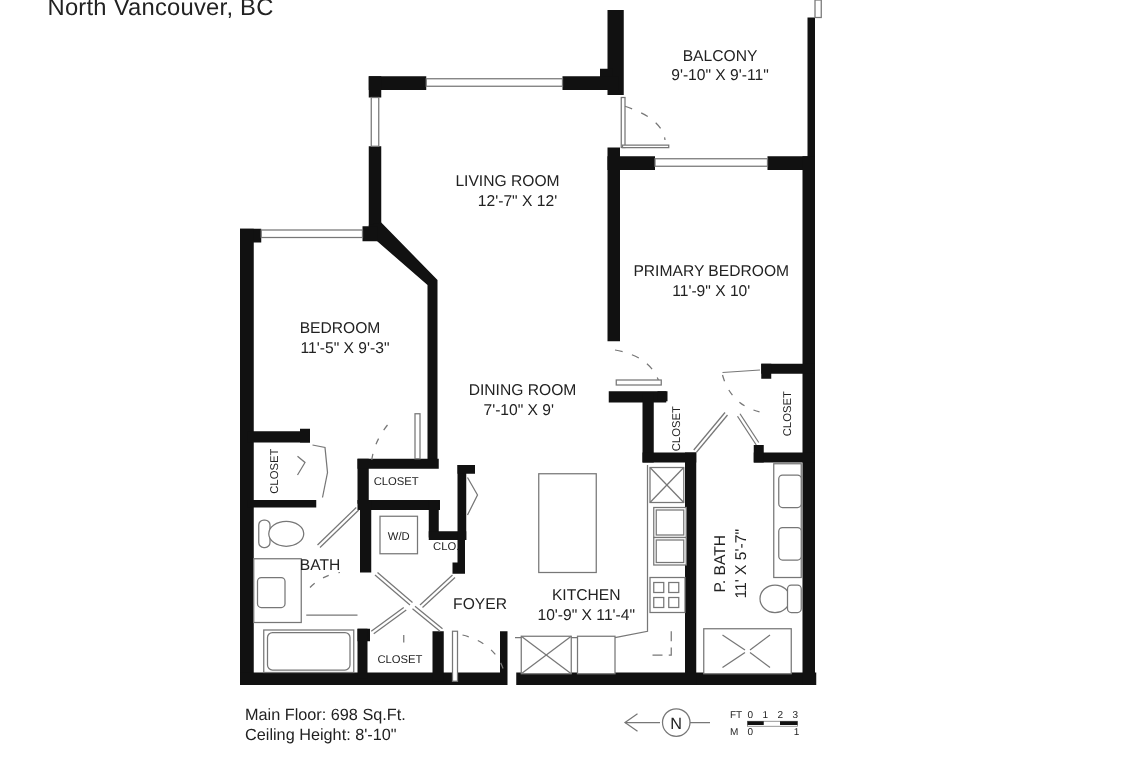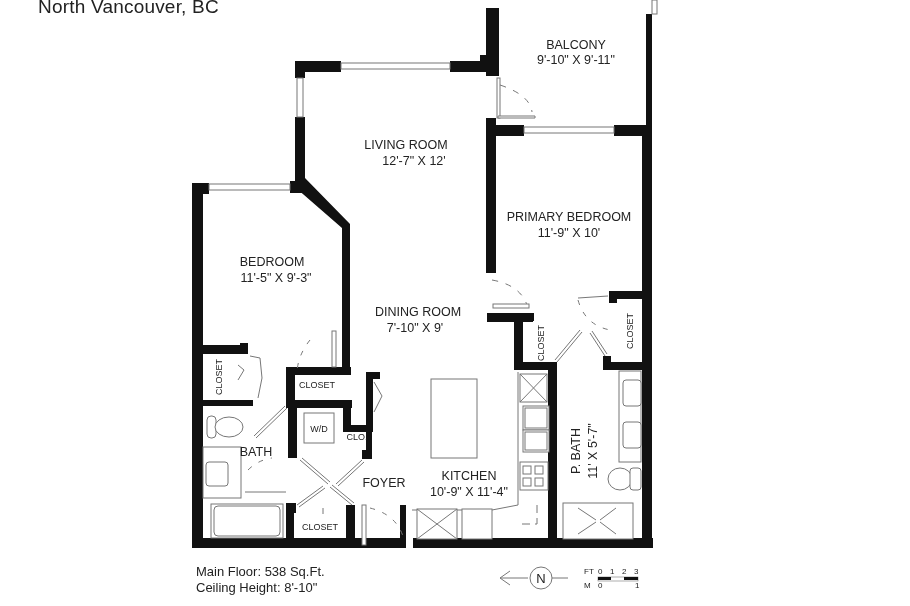--- a/index.html
+++ b/index.html
@@ -243,15 +243,15 @@
     <rect x="598" y="577" width="40" height="4" fill="#fff" stroke="#777" stroke-width="0.6"></rect>
     <rect x="598" y="577" width="13" height="3" fill="#111"></rect>
     <rect x="624" y="577" width="14" height="3" fill="#111"></rect>
     <text x="584" y="588" font-size="8" class="lbl">M</text>
     <text x="598" y="588" font-size="8" class="lbl">0</text>
     <text x="635" y="588" font-size="8" class="lbl">1</text>
   </g>
 </svg>
 
 <div class="foot">
-  <div>Main Floor: 538 Sq.Ft.</div>
+  <div>Main Floor: 698 Sq.Ft.</div>
   <div>Ceiling Height: 8'-10"</div>
 </div>
 
 </body></html>

